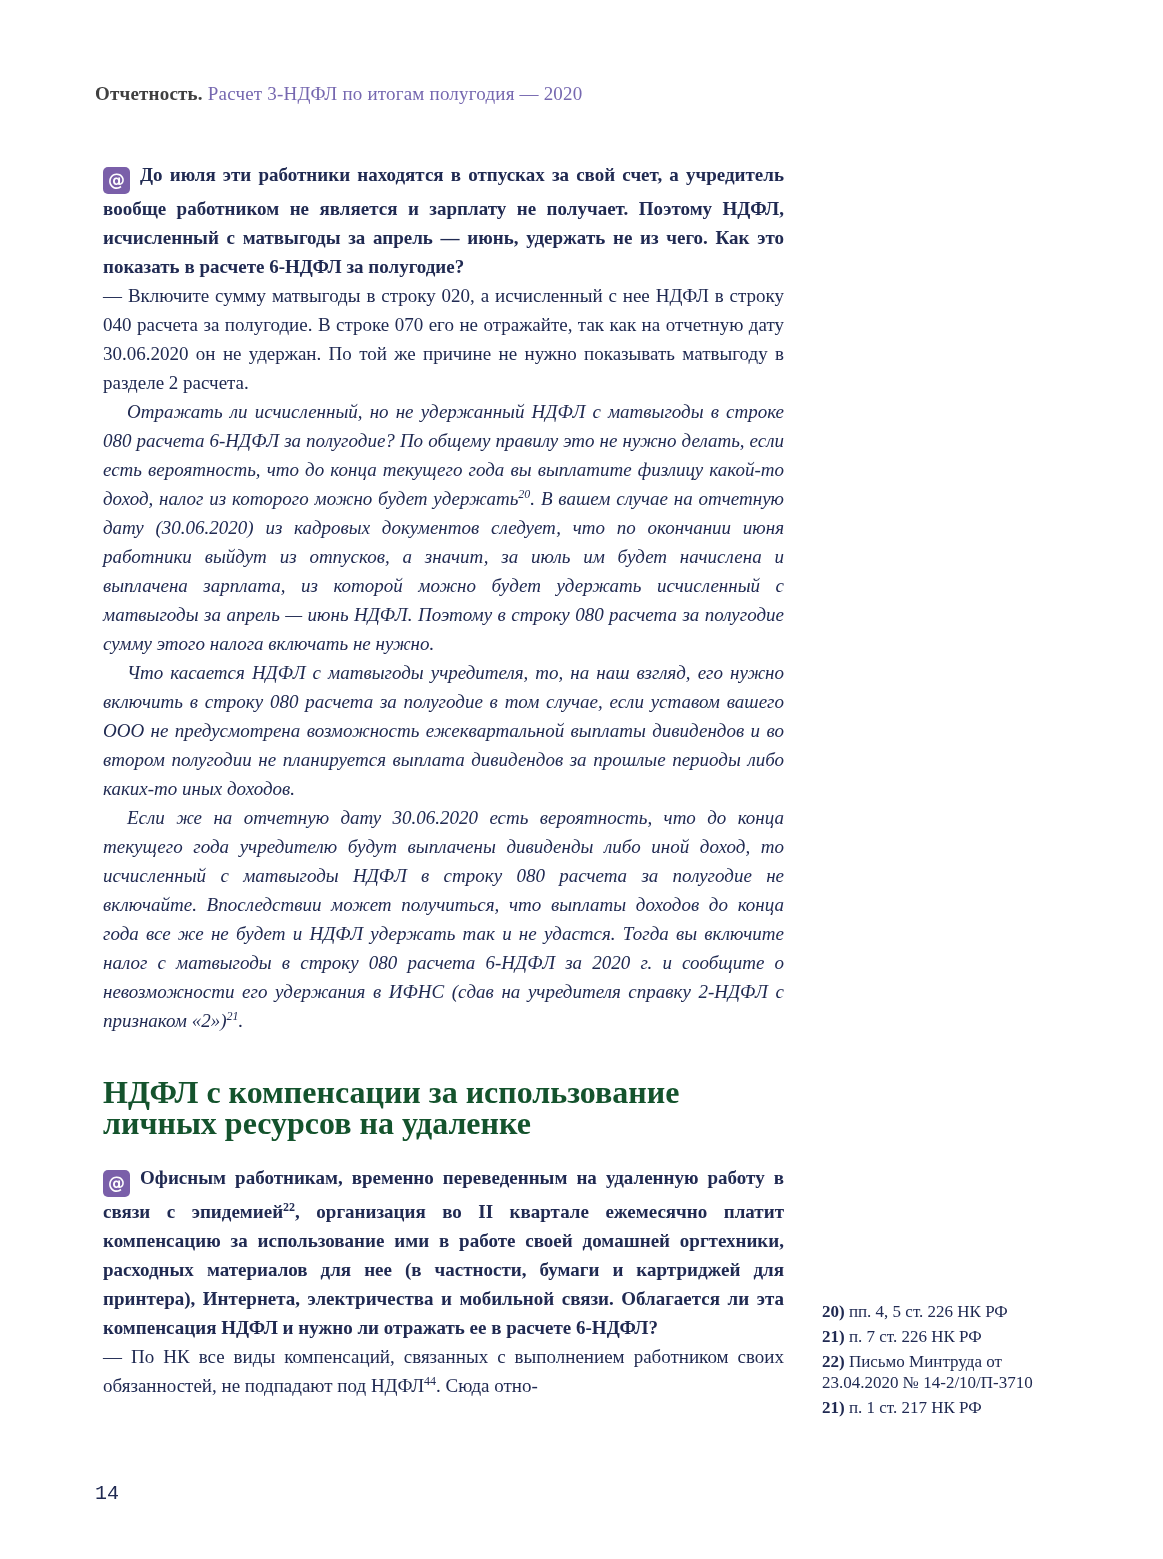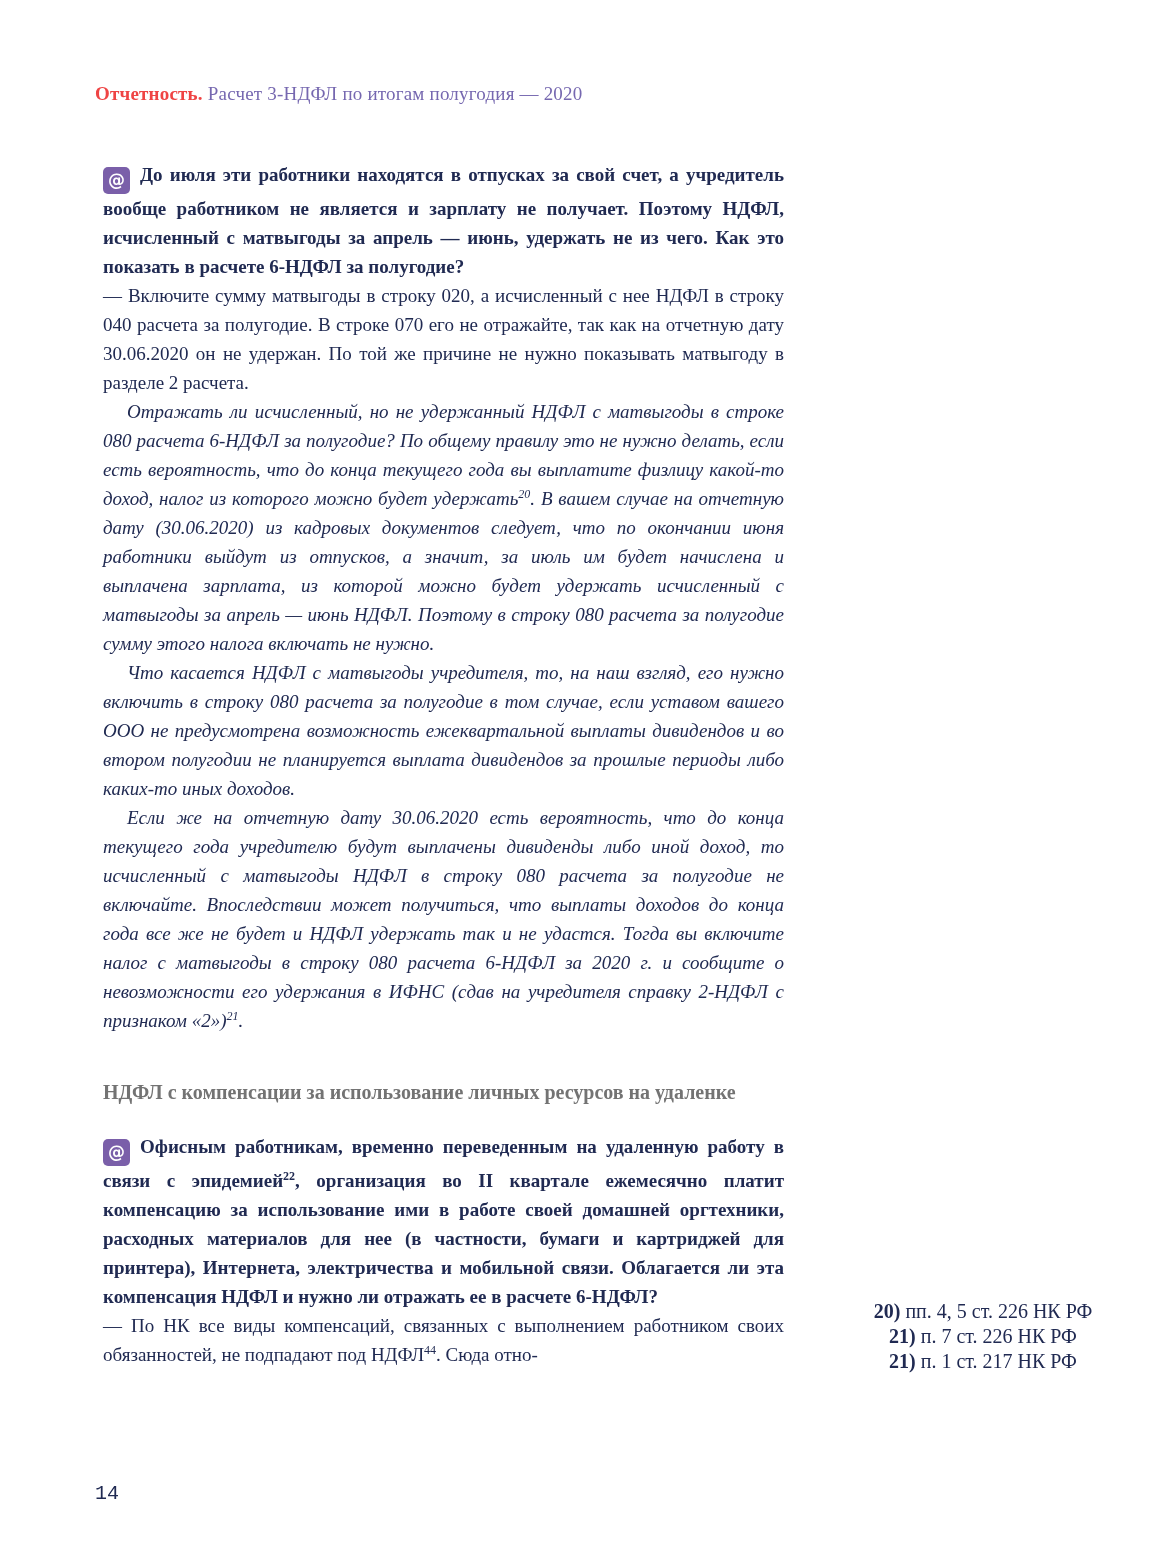--- a/index.html
+++ b/index.html
@@ -10,48 +10,48 @@
     background:#ffffff;
     font-family:"Liberation Serif", serif;
     color:#202a52;
     overflow:hidden;
   }
   .header {
     position:absolute; left:95px; top:83px;
     font-size:19px; letter-spacing:.2px;
     color:#7668b0;
   }
-  .header .rubric { font-weight:bold; color:#ef4444; }
+  .header .rubric { font-weight:bold; color:#404040; }
   .main {
     position:absolute; left:95px; top:160px; width:681px;
     font-size:19px; line-height:29px;
     text-align:justify;
     margin-left:8px;
   }
   p.q { font-weight:bold; }
   p.indent { text-indent:24px;font-style:italic; }
   .at-badge {
     display:inline-block; width:27px; height:27px;
     border-radius:5px; background:#7a5fa9; color:#ffffff;
     font-weight:bold; font-size:17px; line-height:27px;
     text-align:center; text-indent:0; margin-right:10px;
     vertical-align:-5px;
     font-family:"DejaVu Sans", sans-serif;
   }
   sup.ref { font-size:12px; line-height:0; vertical-align:super; }
   .section-heading {
-    font-size:20px; line-height:31px; font-weight:bold;
+    font-size:32px; line-height:31px; font-weight:bold;
     margin-top:42px; margin-bottom:24px;
     text-align:left; text-indent:0;
-    color:#737373;
+    color:#14532d;
   }
   .footnotes {
-    position:absolute; left:857px; top:1301px; width:252px;
-    font-size:20px; line-height:21px;
-    text-align:center; color:#202a52;
+    position:absolute; left:822px; top:1301px; width:252px;
+    font-size:17px; line-height:21px;
+    text-align:left; color:#202a52;
   }
   .fn { margin-bottom:4px; }
   .fn b { font-weight:bold; }
   .page-number {
     position:absolute; left:95px; top:1482px;
     font-size:20px; color:#202a52;font-family:Liberation Mono, monospace;
   }
 </style>
 </head>
 <body>
@@ -81,19 +81,21 @@
 
     <p><span>— По НК все виды компенсаций, связанных с выполнением работником своих обязанностей, не подпадают под НДФЛ</span><sup class="ref">44</sup><span>. Сюда отно-</span></p>
 
   </div>
 
   <div class="footnotes">
     <p class="fn"><b>20)</b>
       <span>пп. 4, 5 ст. 226 НК РФ</span></p>
     <p class="fn"><b>21)</b>
       <span>п. 7 ст. 226 НК РФ</span></p>
+    <p class="fn"><b>22)</b>
+      <span>Письмо Минтруда от 23.04.2020 № 14-2/10/П-3710</span></p>
     <p class="fn"><b>21)</b>
       <span>п. 1 ст. 217 НК РФ</span></p>
   </div>
 
   <div class="page-number">14</div>
 
 </div>
 
 </body></html>

